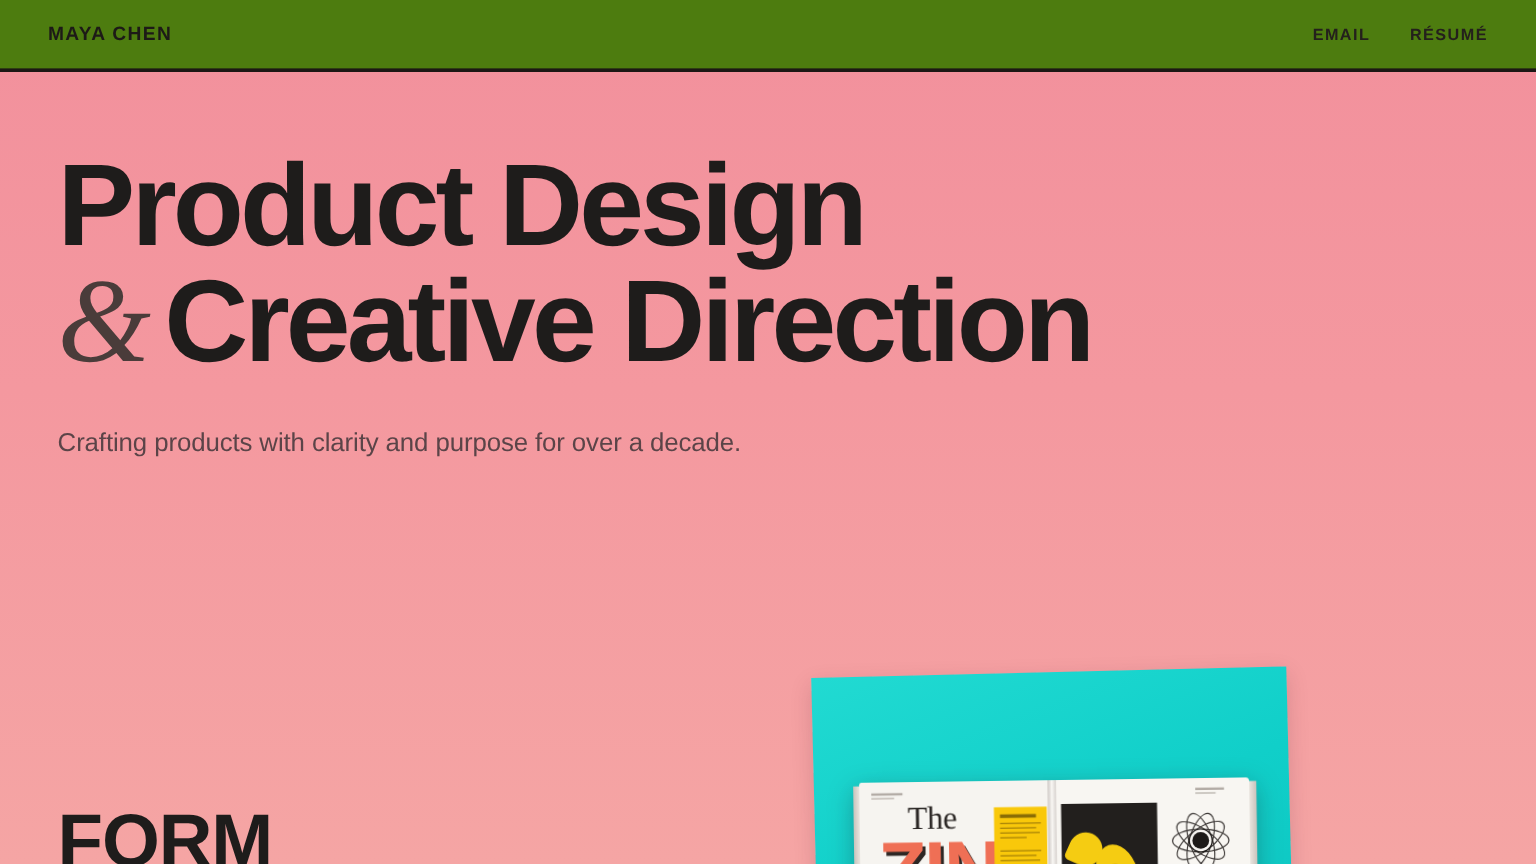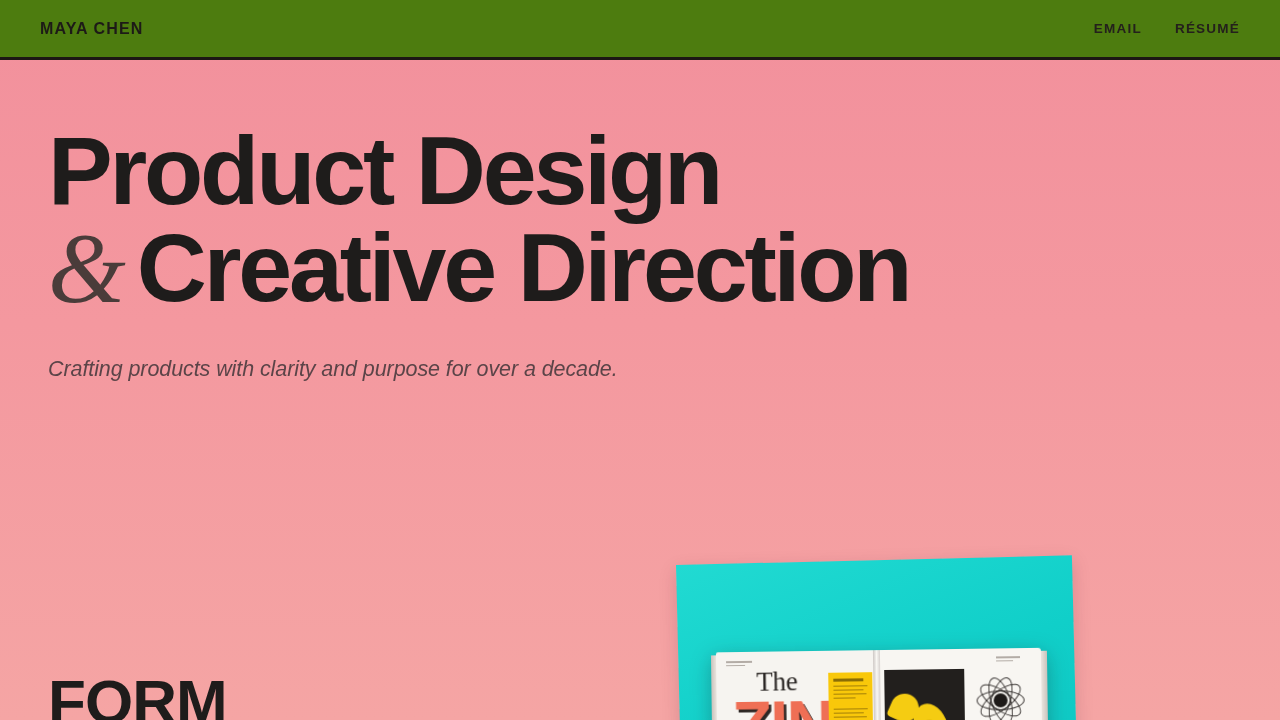--- a/index.html
+++ b/index.html
@@ -66,21 +66,21 @@
 
   #subhead {
     position:absolute;
     left:48px; top:290px;
     font-size:21.5px;
     line-height:1.52;
     color:#5b4448;
     letter-spacing:-0.004em;
     white-space:nowrap;
   }
-  #subhead .sub-line { display:block;font-style:italic; }
+  #subhead .sub-line { display:block; }
 
   #section-word {
     position:absolute;
     left:48px; top:608px;
     font-size:62px;
     font-weight:bold;
     letter-spacing:-0.015em;
     color:#1e1c1b;
     line-height:1;
   }

